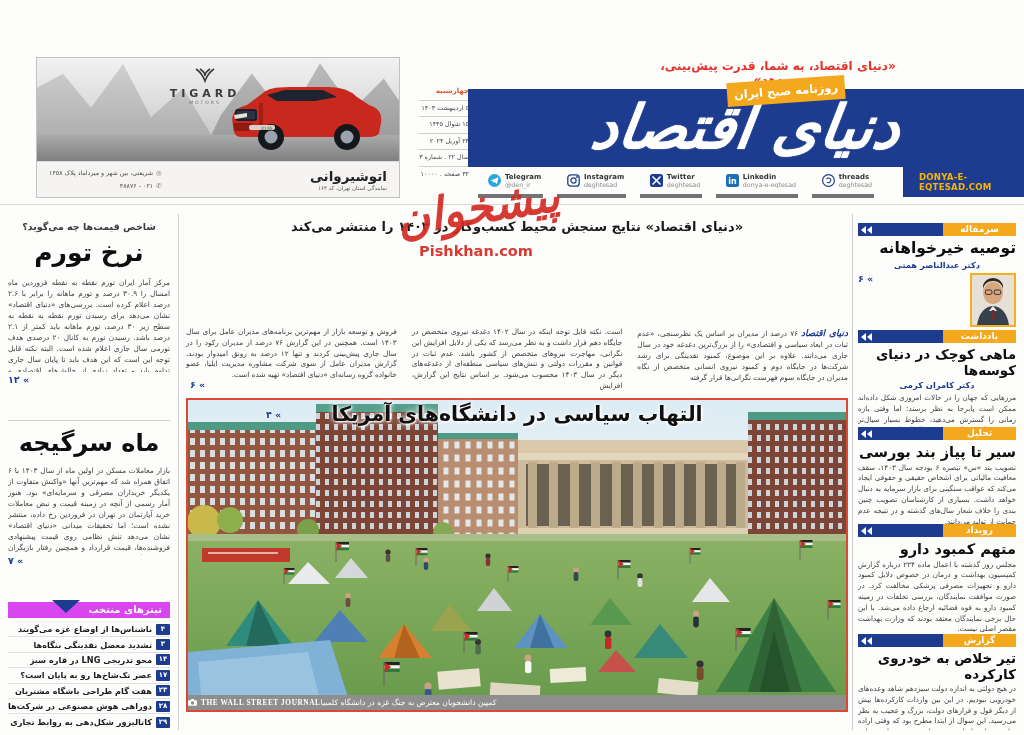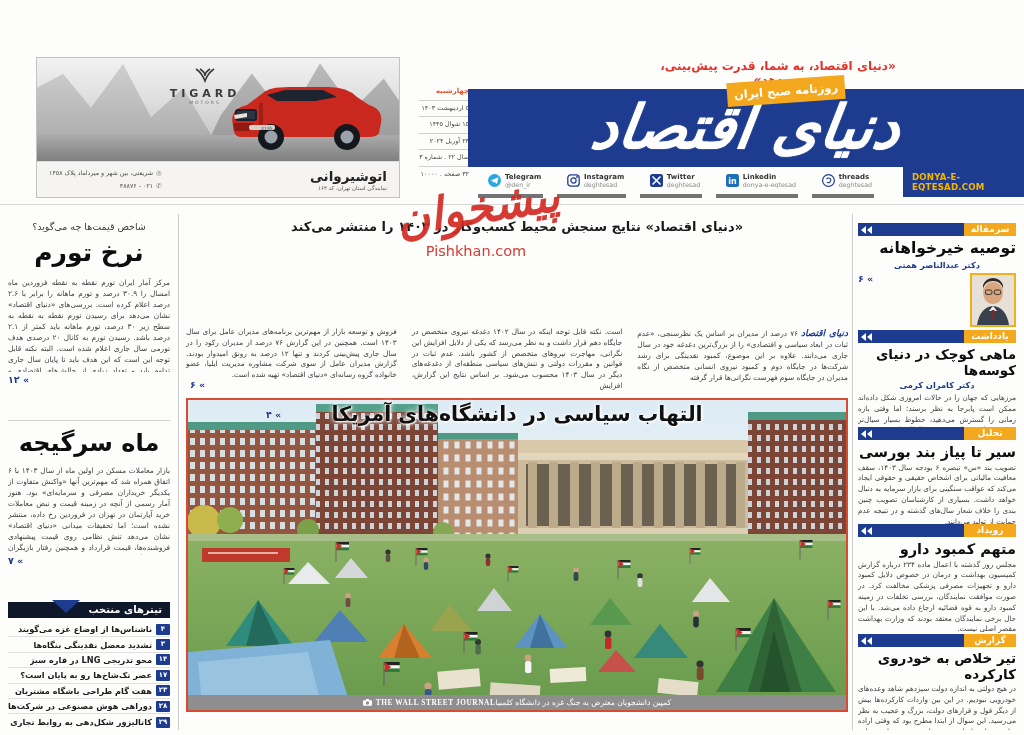--- a/index.html
+++ b/index.html
@@ -32,80 +32,80 @@
   .date-row:first-child { color:#e0542c; font-weight:bold; font-size:7px; }
   .date-row:last-child { border-bottom:none; }
 
   .tagline { position:absolute; left:640px; top:59px; width:276px; text-align:center; color:#e53228; font-size:12px; font-weight:bold; direction:rtl; }
   .band { position:absolute; left:468px; top:89px; width:556px; height:78px; background:#1e3c8f; }
   .brand-logo { position:absolute; left:470px; top:84px; width:552px; text-align:center; color:#fff; font-size:60px; font-weight:bold;
     font-style:italic; transform:skewX(-8deg); line-height:86px; white-space:nowrap; text-shadow:0 0 1px #fff; }
   .badge { position:absolute; left:727px; top:79px; width:118px; height:24px; background:#f4a81d; transform:rotate(-4deg);
     color:#fff; font-weight:bold; font-size:11.5px; text-align:center; line-height:24px; direction:rtl; z-index:3; }
   .corner { position:absolute; left:903px; top:166px; width:121px; height:31px; background:#1e3c8f; display:flex; align-items:center; }
-  .corner span { color:#f8b500; font-weight:bold; font-size:8.6px; letter-spacing:.2px; padding-left:9px; }
+  .corner span { color:#f8b500; font-weight:bold; font-size:8.6px; letter-spacing:.2px; padding-left:16px; }
 
   .socials { position:absolute; left:478px; top:172px; width:396px; height:26px; display:flex; justify-content:space-between; }
   .soc { display:flex; gap:4px; align-items:flex-start; border-bottom:4px solid #737373; padding:1px 2px 3px 10px; }
   .soc-name { font-size:7px; font-weight:bold; color:#333; line-height:1.2; }
   .soc-handle { font-size:6.3px; color:#8a8a8a; line-height:1.2; }
   .soc svg { margin-top:1px; }
 
   .hdr-rule { position:absolute; left:0; top:204px; width:1024px; height:1px; background:#d8d8d8; }
   .vrule { position:absolute; top:214px; height:516px; width:1px; background:#cccccc; }
 
   
   .lc { position:absolute; left:8px; width:162px; direction:rtl; }
-  .kicker-sm { text-align:center; font-size:9.5px; font-weight:normal; color:#3a3a3a; }
+  .kicker-sm { text-align:center; font-size:9.5px; font-weight:bold; color:#3a3a3a; }
   .h-big { text-align:center; font-size:25px; font-weight:900; color:#0d0d0d; line-height:1.22; letter-spacing:-.5px; }
   .body-txt { font-size:7.35px; line-height:1.5; color:#3e3e3e; text-align:justify; direction:rtl; }
   .pref { direction:ltr; text-align:left; color:#1e3c8f; font-weight:bold; font-size:9.5px; }
   .hr { position:absolute; left:8px; width:162px; height:1px; background:#cfcfcf; }
 
-  .sel-head { position:absolute; left:8px; top:602px; width:162px; height:16px; background:#0f172a; color:#fff;
+  .sel-head { position:absolute; left:8px; top:602px; width:162px; height:16px; background:#d946ef; color:#fff;
     font-size:10px; font-weight:bold; text-align:right; line-height:16px; padding-left:40px; padding-right:8px; direction:rtl; }
   .sel-chev { position:absolute; left:52px; top:600px; width:0; height:0; border-left:14px solid transparent;
     border-right:14px solid transparent; border-top:13px solid #1e3c8f; z-index:2; }
   .sel-list { position:absolute; left:8px; top:622px; width:162px; direction:rtl; }
   .sel-item { display:flex; align-items:center; gap:4px; height:15.4px; border-bottom:1px solid #e0e0e0; }
   .sel-item:last-child { border-bottom:none; }
   .sel-num { background:#1e3c8f; color:#fff; font-size:7px; font-weight:bold; min-width:14px; height:11px; line-height:11px;
     text-align:center; border-radius:1px; }
   .sel-txt { font-size:8.2px; font-weight:bold; color:#1c1c1c; white-space:nowrap; overflow:hidden; }
 
   
   .kicker-main { position:absolute; left:186px; top:219px; width:662px; text-align:center; font-size:13px; font-weight:bold;
     color:#1a1a1a; direction:rtl; z-index:2; }
   .wm-fa { position:absolute; left:388px; top:183px; width:180px; text-align:center; color:#d42a22; font-size:45px; font-weight:bold;
     font-style:italic; transform:rotate(-9deg); opacity:.92; z-index:6; line-height:1.1; }
-  .wm-en { position:absolute; left:396px; top:243px; width:160px; text-align:center; color:#d42a22; font-size:14.5px; font-weight:normal; opacity:.92; z-index:6; }
+  .wm-en { position:absolute; left:396px; top:243px; width:160px; text-align:center; color:#d42a22; font-size:14.5px; font-weight:bold; opacity:.92; z-index:6; }
   .h-main { position:absolute; left:186px; top:241px; width:662px; text-align:center; font-size:51px; font-weight:900; color:#0a0a0a;
     direction:rtl; z-index:4; letter-spacing:-1px; }
   .lede { position:absolute; left:186px; top:327px; width:662px; height:62px; display:flex; gap:15px; direction:rtl; }
   .lede .col { flex:1; font-size:7.3px; line-height:1.48; color:#3c3c3c; text-align:justify; }
   .mini-logo { color:#1e3c8f; font-weight:bold; font-style:italic; font-size:9px; padding-left:3px; }
   .lede-ref { position:absolute; left:190px; top:379px; z-index:2; }
 
   .photo-box { position:absolute; left:186px; top:398px; width:662px; height:314px; border:2px solid #d94a30; background:#9db98a; }
   .photo-head { position:absolute; left:0; top:2px; width:100%; text-align:center; font-size:20.5px; font-weight:900; color:#101010;
     direction:rtl; z-index:3; text-shadow:0 0 3px #fff,0 0 6px #fff,1px 1px 2px #fff; }
   .photo-ref { position:absolute; left:78px; top:9px; z-index:3; text-shadow:0 0 3px #fff; }
   .cap-strip { position:absolute; left:0; bottom:0; width:100%; height:15px; background:#8e8e8e; display:flex;
-    justify-content:center; align-items:center; padding:0 6px; z-index:3; }
+    justify-content:flex-start; align-items:center; padding:0 0; z-index:3; }
   .credit { display:flex; gap:4px; align-items:center; color:#fff; font-size:7.3px; letter-spacing:.6px;
     font-family:"Liberation Serif", serif; font-weight:bold; }
   .caption { color:#fff; font-size:7.6px; direction:rtl; }
 
   
   .sb { position:absolute; left:858px; width:158px; direction:rtl; overflow:hidden; }
   .sb-head { display:flex; height:13px; direction:ltr; margin-bottom:4px; }
   .sb-bar { flex:1; background:#1e3c8f; position:relative; }
   .chev { position:absolute; left:3px; top:2.5px; width:0; height:0; border-top:4px solid transparent; border-bottom:4px solid transparent; border-right:5px solid #fff; }
   .chev.c2 { left:9px; }
-  .sb-lab { width:52px; background:#f4a81d; color:#fff; font-size:9px; font-weight:bold; text-align:center; line-height:13px; }
+  .sb-lab { width:73px; background:#f4a81d; color:#fff; font-size:9px; font-weight:bold; text-align:center; line-height:13px; }
   .sb-title { text-align:right; font-weight:900; color:#0d0d0d; line-height:1.15; margin-bottom:2px; }
   .t16 { font-size:15.5px; } .t14 { font-size:13.5px; } .t15 { font-size:14.5px; }
   .sb-by { text-align:center; font-size:8.3px; font-weight:bold; color:#1e3c8f; margin-bottom:3px; }
   .sb-body { font-size:7.2px; line-height:1.5; color:#3e3e3e; text-align:justify; }
   .portrait { float:right; width:46px; height:54px; border:2px solid #f2b01e; margin-right:0; margin-left:4px; margin-bottom:2px; background:#e8e3da; }
   .sb .pref { margin-top:1px; }
 </style>
 </head>
 <body>
 

